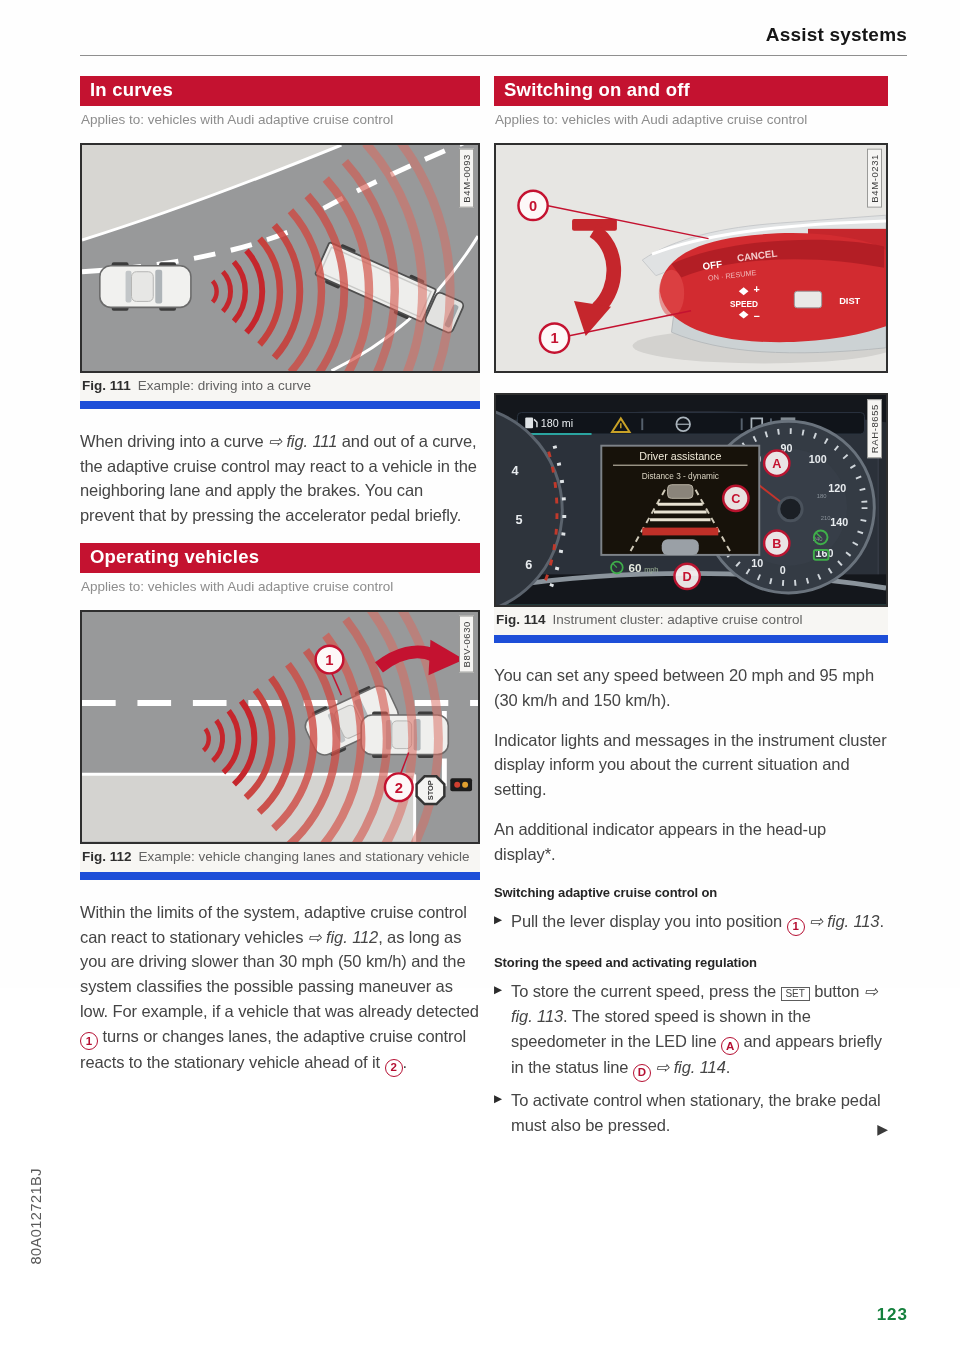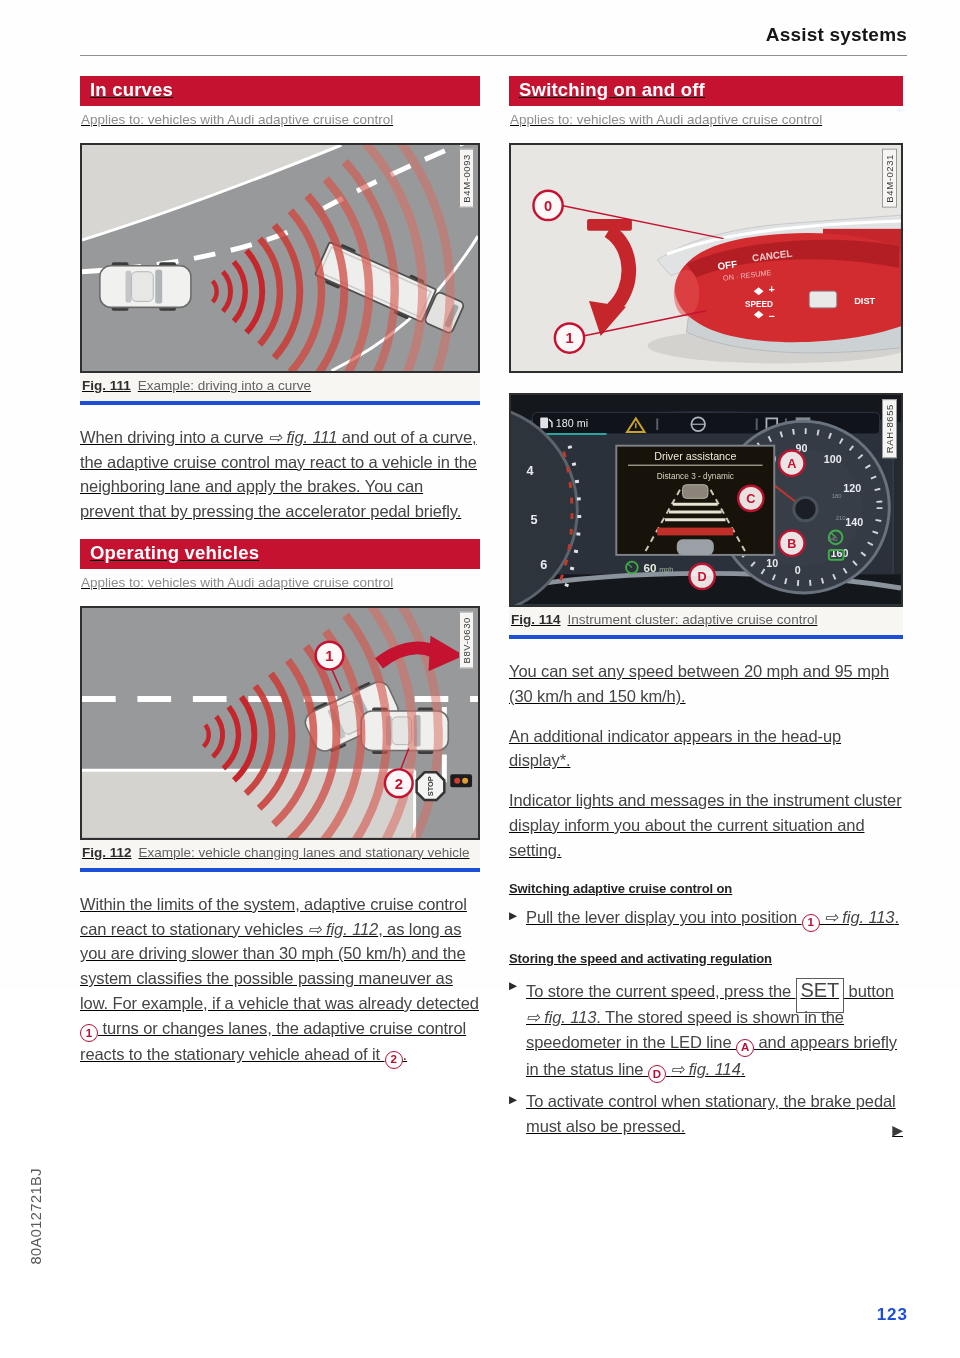--- a/index.html
+++ b/index.html
@@ -3,57 +3,57 @@
 <meta charset="utf-8">
 <style>
   * { margin:0; padding:0; box-sizing:border-box; }
   html,body { width:960px; height:1358px; background:#ffffff; overflow:hidden;
               font-family:"Liberation Sans", sans-serif; }
   #page { position:relative; width:960px; height:988px; background:#fefefe; }
 
   .content { position:absolute; left:80px; top:24px; width:827px; }
   .hdr { text-align:right; font-size:19px; font-weight:bold; color:#161616;
          padding-bottom:9px; border-bottom:1.5px solid #8f8f8f; letter-spacing:.2px; }
-  .cols { display:flex; gap:29px; margin-top:20px;text-decoration:underline; }
+  .cols { display:flex; gap:14px; margin-top:20px; }
   .col { width:400px; position:relative; }
   .col.right { width:394px; }
 
   .banner { background:#c41230; color:#fff; font-weight:bold; font-size:18.5px;
             padding:3px 10px 5px; letter-spacing:.2px; }
   .applies { font-size:13.5px; color:#8d8d8d; margin:6px 0 16px 1px; }
 
   .figure { margin-bottom:20px; }
   .figimg { border:2px solid #2f2f2f; position:relative; background:#98999a; }
   .figimg svg { display:block; width:100%; height:auto; }
   .figcode { position:absolute; top:4px; right:4px; writing-mode:vertical-rl;
              transform:rotate(180deg); background:#f6f5f3; border:1px solid #9a9a98;
              color:#3c3c3c; font-size:9.5px; padding:4px 1px; letter-spacing:.6px; }
-  .figcap { border-bottom:4px solid #1d4ed8; background:#f7f6f3; padding:4px 2px 6px;
+  .figcap { border-bottom:8px solid #1d4ed8; background:#f7f6f3; padding:4px 2px 6px;
             font-size:13.5px; color:#636363; line-height:1.35; }
   .figcap b { color:#2e2e2e; margin-right:7px; font-size:13.5px; }
 
   p.body { font-size:16.5px; line-height:1.5; color:#454545; margin:0 0 15px;
            letter-spacing:-0.1px; }
   .fref { font-style:italic; }
   .cnum { display:inline-flex; align-items:center; justify-content:center;
           width:18px; height:18px; border:1.6px solid #b50f32; border-radius:50%;
           color:#b50f32; font-size:11.5px; font-weight:bold; background:#fff;
           vertical-align:-3px; line-height:1; }
-  .keycap { border:1.4px solid #5c5c5c; padding:0 4px 11px; font-size:20px; color:#454545; }
+  .keycap { border:1.4px solid #5c5c5c; padding:0 4px 1px; font-size:10px; color:#454545; }
 
   h3.sub { font-size:13px; color:#262626; margin:19px 0 9px; letter-spacing:-0.1px; }
   .bullet { position:relative; padding-left:17px; font-size:16.5px; line-height:1.5;
             color:#454545; margin-bottom:6px; letter-spacing:-0.1px; }
   .bullet .mark { position:absolute; left:0; top:3px; font-size:10.5px; color:#2b2b2b; }
   .more { text-align:right; font-size:14px; color:#3a3a3a; margin-top:-23px; }
 
   .spine { position:absolute; left:28px; top:1168px; writing-mode:vertical-rl;
            transform:rotate(180deg); color:#5a5a5a; font-size:14.5px; letter-spacing:.5px; }
   .pagenum { position:absolute; right:52px; top:1305px; font-size:17px; font-weight:bold;
-             color:#1d4ed8; z-index:3; letter-spacing:1px; }
+             color:#15803d; z-index:3; letter-spacing:1px; }
   .watermark { position:absolute; right:4px; top:1311px; font-size:28px; color:#9b9b9b;
                z-index:2; white-space:nowrap; letter-spacing:.5px; }
 
   svg text { font-family:"Liberation Sans", sans-serif; }
 </style>
 </head>
 <body>
 
 <div id="page">
   <div class="content">
@@ -352,22 +352,22 @@
               </g>
             </svg>
             <span class="figcode">RAH-8655</span>
           </div>
           <div class="figcap">
             <b>Fig. 114</b><span>Instrument cluster: adaptive cruise control</span>
           </div>
         </div>
 
         <p class="body">You can set any speed between 20 mph and 95 mph (30 km/h and 150 km/h).</p>
+        <p class="body">Indicator lights and messages in the instrument cluster display inform you about the current situation and setting.</p>
         <p class="body">An additional indicator appears in the head-up display*.</p>
-        <p class="body">Indicator lights and messages in the instrument cluster display inform you about the current situation and setting.</p>
 
         <h3 class="sub">Switching adaptive cruise control on</h3>
         <div class="bullet">
           <span class="mark">▶</span><span>Pull the lever display you into position </span><span class="cnum">1</span><span> </span><span class="fref">⇨ fig. 113</span><span>.</span>
         </div>
 
         <h3 class="sub">Storing the speed and activating regulation</h3>
         <div class="bullet">
           <span class="mark">▶</span><span>To store the current speed, press the </span><span class="keycap">SET</span><span> button </span><span class="fref">⇨ fig. 113</span><span>. The stored speed is shown in the speedometer in the LED line </span><span class="cnum">A</span><span> and appears briefly in the status line </span><span class="cnum">D</span><span> </span><span class="fref">⇨ fig. 114</span><span>.</span>
         </div>

